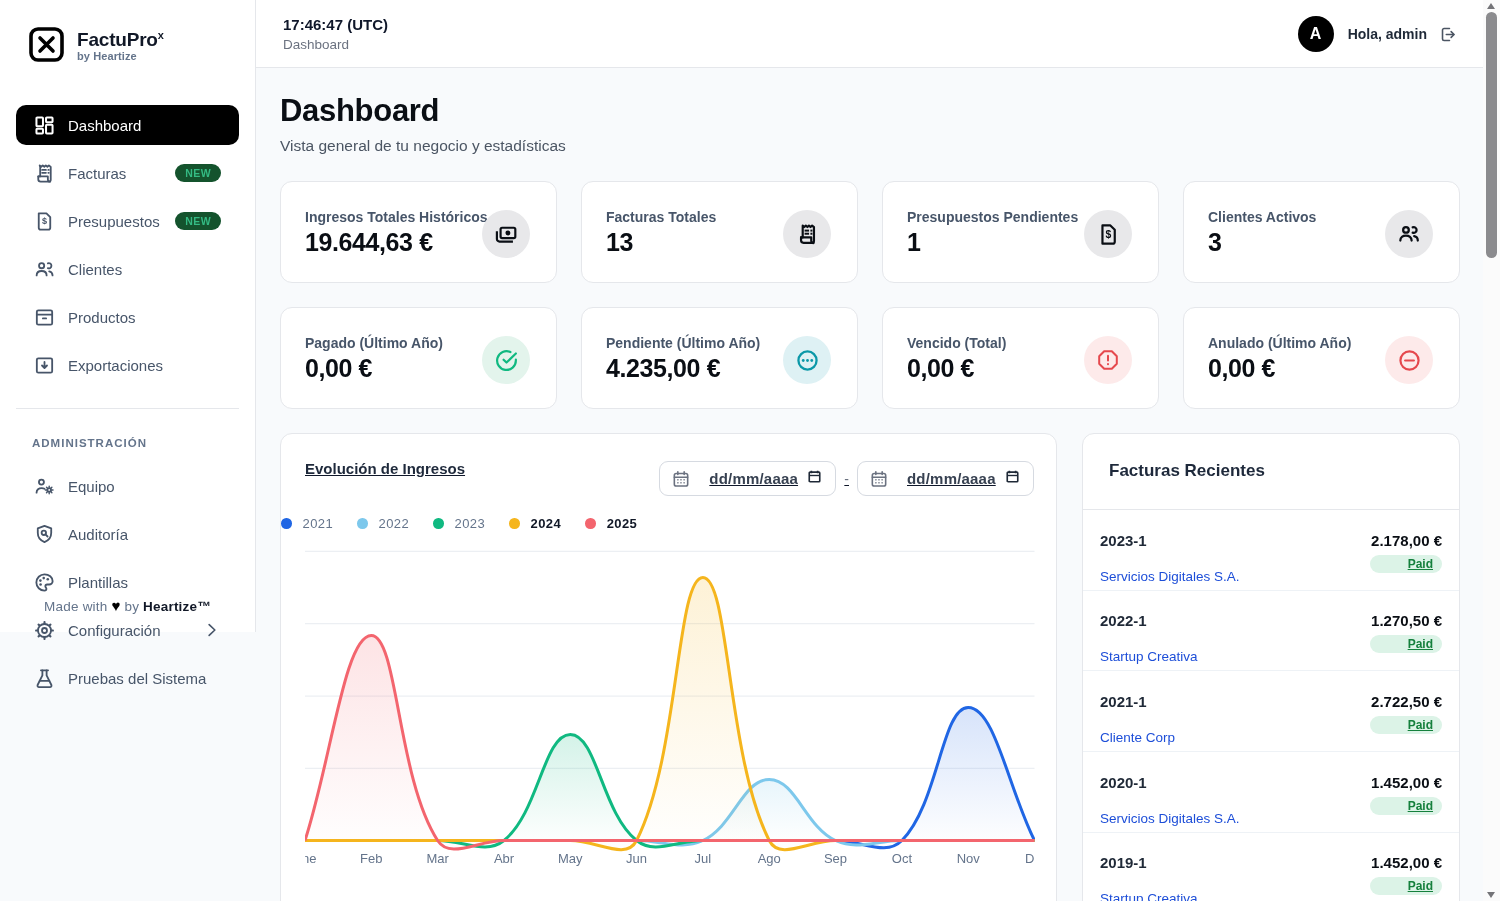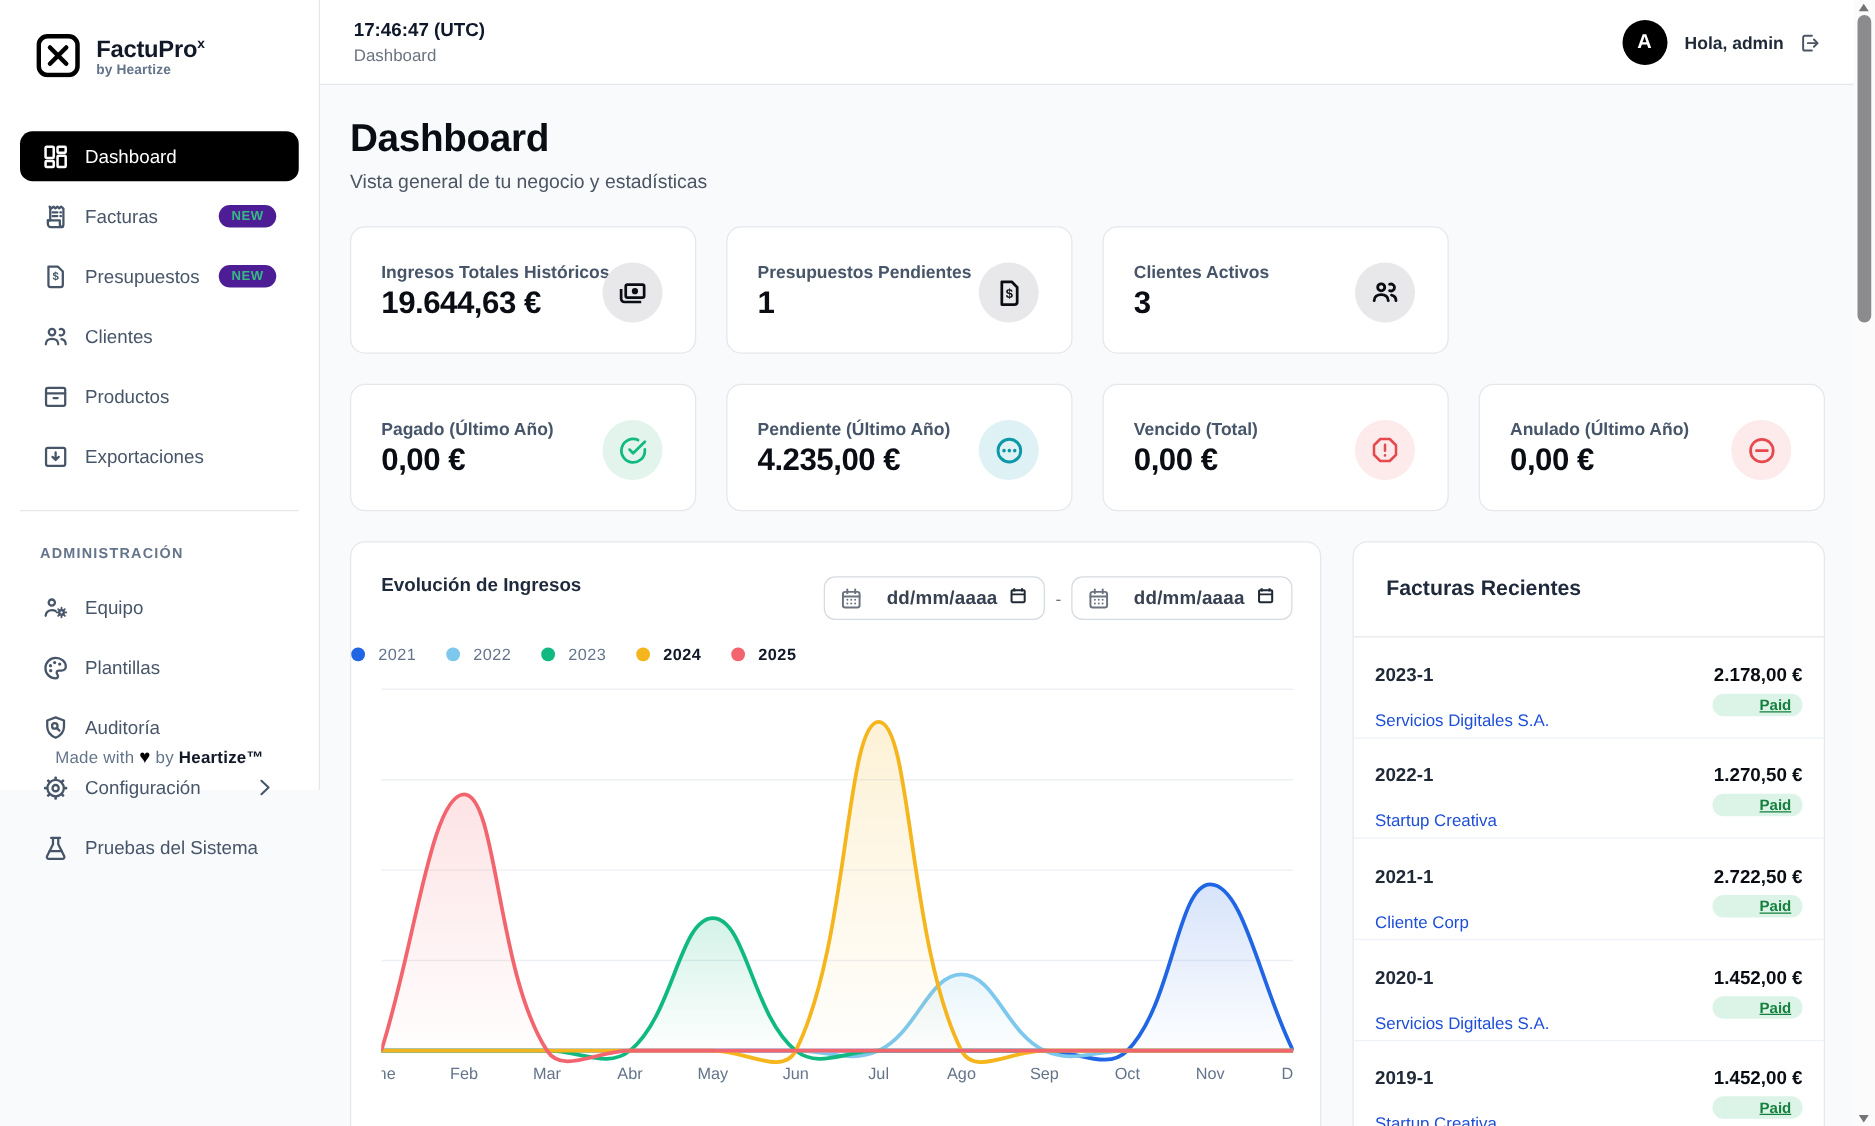--- a/index.html
+++ b/index.html
@@ -11,21 +11,21 @@
 .sidebar { position:absolute; left:0; top:0; width:256px; height:632px; background:#fff; border-right:1px solid #e5e7eb; z-index:5; }
 .logo-row { display:flex; align-items:center; gap:13px; padding:26px 0 0 29px; }
 .logo-box { width:35px; height:35px; flex:0 0 35px; }
 .logo-name { font-size:19px; font-weight:bold; color:#111827; line-height:19px; letter-spacing:-0.2px; }
 .logo-name sup { font-size:11px; }
 .logo-sub { font-size:11px; font-weight:bold; color:#64748b; letter-spacing:0.1px; margin-top:1px; }
 .nav { padding:0 16px; margin-top:43px; }
 .nav-item { display:flex; align-items:center; height:40px; border-radius:10px; padding:0 18px 0 17px; margin-bottom:8px; color:#475569; font-size:15px; }
 .nav-item > svg:first-child { margin-right:12px; flex:0 0 23px; width:23px; height:23px; }
 .nav-item.active { background:#000; color:#fff; }
-.nav-badge { margin-left:auto; background:#4c1d95; color:#34ba83; font-size:10.5px; font-weight:bold; letter-spacing:0.4px; padding:3px 10px; border-radius:99px; }
+.nav-badge { margin-left:auto; background:#14532d; color:#34ba83; font-size:10.5px; font-weight:bold; letter-spacing:0.4px; padding:3px 10px; border-radius:99px; }
 .nav-sep { border-top:1px solid #e5e7eb; margin:23px 16px 28px 16px; }
 .nav-sect { padding:0 32px; font-size:11.5px; font-weight:bold; letter-spacing:1px; color:#64748b; margin-bottom:17px; }
 .nav-chev { margin-left:auto; color:#475569; }
 .sb-foot { position:absolute; left:0; right:0; bottom:18px; text-align:center; font-size:13.5px; letter-spacing:0.2px; color:#64748b; }
 .sb-foot b { color:#111827; }
 
 
 .topbar { position:absolute; left:256px; top:0; width:1227px; height:68px; background:#fff; border-bottom:1px solid #e5e7eb; z-index:4; }
 .tb-time { position:absolute; left:27px; top:16px; font-size:15px; font-weight:bold; color:#0f172a; }
 .tb-crumb { position:absolute; left:27px; top:37px; font-size:13.5px; color:#6b7280; }
@@ -43,21 +43,21 @@
 .stat-value { margin-top:3px; font-size:25px; font-weight:bold; color:#0a0e14; letter-spacing:-0.4px; }
 .stat-ico { position:absolute; right:26px; top:28px; width:48px; height:48px; border-radius:50%; display:flex; align-items:center; justify-content:center; }
 .ico-gray { background:#e8e8ea; }
 .ico-green { background:#e3f4ec; }
 .ico-teal { background:#def1f4; }
 .ico-red { background:#fdeaea; }
 
 .row2 { display:grid; grid-template-columns:777px 1fr; gap:25px; margin-top:24px; }
 .panel { background:#fff; border:1px solid #e5e7eb; border-radius:12px; }
 .chart-panel { height:520px; position:relative; }
-.chart-head { display:flex; align-items:flex-start; padding:27px 22px 0 24px; }
+.chart-head { display:flex; align-items:flex-start; padding:27px 22px 0 24px;text-decoration:underline; }
 .chart-title { font-size:15px; font-weight:bold; color:#1e293b; align-self:flex-start; margin-top:-1px; }
 .date-wrap { margin-left:auto; display:flex; align-items:center; gap:8px; }
 .date-box { width:177px; height:35px; border:1px solid #d6dae1; border-radius:9px; display:flex; align-items:center; padding:0 13px 0 11px; background:#fff; }
 .date-box .ph { font-size:15px; font-weight:bold; color:#374151; margin-left:18px; letter-spacing:0.2px; }
 .date-dash { color:#6b7280; font-size:14px; }
 .legend { display:flex; justify-content:flex-start; gap:24px; padding:20px 22px 0 0; }
 .leg-item { display:flex; align-items:center; gap:11px; font-size:13px; letter-spacing:0.4px; color:#64748b; }
 .leg-item.dark { color:#111827; font-weight:bold; }
 .leg-dot { width:10.5px; height:10.5px; border-radius:50%; }
 
@@ -166,41 +166,41 @@
             <circle cx="16.9" cy="15.6" r="1.9"></circle>
             <g stroke-width="1.5">
               <path d="M16.9 11.6v1.2M16.9 18.4v1.2M12.9 15.6h1.2M20.9 15.6h-1.2M14.1 12.8l.85.85M19.7 18.4l-.85-.85M14.1 18.4l.85-.85M19.7 12.8l-.85.85"></path>
             </g>
           </g>
         </svg>
         <span>Equipo</span>
       </div>
     <div class="nav-item">
         <svg width="20" height="20" viewBox="0 0 24 24" fill="none">
+          <g stroke="#475569" stroke-width="1.9" stroke-linecap="round" stroke-linejoin="round">
+            <path d="M12 3l7 2.6v4.9c0 4.6-2.9 7.9-7 9.5-4.1-1.6-7-4.9-7-9.5V5.6z"></path>
+            <circle cx="11.3" cy="10.2" r="2.3"></circle>
+            <path d="M13 11.9l2.2 2.2"></path>
+          </g>
+        </svg>
+        <span>Auditoría</span>
+      </div>
+    <div class="nav-item">
+        <svg width="20" height="20" viewBox="0 0 24 24" fill="none">
           <g stroke="#475569" stroke-width="1.9" stroke-linecap="round">
             <path d="M12 3.5a8.5 8.5 0 100 17c1.2 0 2-.9 2-1.9 0-.6-.3-1-.6-1.4-.3-.4-.5-.8-.5-1.3 0-1 .8-1.8 1.9-1.8h2.1c2 0 3.6-1.5 3.6-3.4C20.5 6.4 16.7 3.5 12 3.5z"></path>
           </g>
           <g fill="#475569">
             <circle cx="7.7" cy="10" r="1.35"></circle>
             <circle cx="11.2" cy="7.4" r="1.35"></circle>
             <circle cx="15.4" cy="8.6" r="1.35"></circle>
             <circle cx="7.9" cy="14.1" r="1.35"></circle>
           </g>
         </svg>
         <span>Plantillas</span>
-      </div>
-    <div class="nav-item">
-        <svg width="20" height="20" viewBox="0 0 24 24" fill="none">
-          <g stroke="#475569" stroke-width="1.9" stroke-linecap="round" stroke-linejoin="round">
-            <path d="M12 3l7 2.6v4.9c0 4.6-2.9 7.9-7 9.5-4.1-1.6-7-4.9-7-9.5V5.6z"></path>
-            <circle cx="11.3" cy="10.2" r="2.3"></circle>
-            <path d="M13 11.9l2.2 2.2"></path>
-          </g>
-        </svg>
-        <span>Auditoría</span>
       </div>
     <div class="nav-item">
         <svg width="20" height="20" viewBox="0 0 24 24" fill="none">
           <g fill="#475569">
             <rect x="10.9" y="2.2" width="2.2" height="3.4" rx="0.9" transform="rotate(0 12 12)"></rect>
             <rect x="10.9" y="2.2" width="2.2" height="3.4" rx="0.9" transform="rotate(45 12 12)"></rect>
             <rect x="10.9" y="2.2" width="2.2" height="3.4" rx="0.9" transform="rotate(90 12 12)"></rect>
             <rect x="10.9" y="2.2" width="2.2" height="3.4" rx="0.9" transform="rotate(135 12 12)"></rect>
             <rect x="10.9" y="2.2" width="2.2" height="3.4" rx="0.9" transform="rotate(180 12 12)"></rect>
             <rect x="10.9" y="2.2" width="2.2" height="3.4" rx="0.9" transform="rotate(225 12 12)"></rect>
@@ -255,20 +255,38 @@
     <div class="stat-card">
         <div class="stat-label">Ingresos Totales Históricos</div>
         <div class="stat-value">19.644,63 €</div>
         <div class="stat-ico ico-gray">
           <svg width="26" height="26" viewBox="0 0 24 24" fill="none">
             <g stroke="#0a0e14" stroke-width="2">
               <rect x="7" y="6.2" width="13.6" height="9.6" rx="1.4"></rect>
               <path d="M3.6 9.4v7.2a2.4 2.4 0 002.4 2.4h12.4"></path>
             </g>
             <circle cx="13.8" cy="11" r="2.3" fill="#0a0e14"></circle>
+          </svg>
+        </div>
+      </div>
+    <div class="stat-card">
+        <div class="stat-label">Facturas Totales</div>
+        <div class="stat-value">13</div>
+        <div class="stat-ico ico-gray">
+          <svg width="25" height="25" viewBox="0 0 24 24" fill="none">
+            <g stroke="#0a0e14" stroke-width="2.1" stroke-linejoin="round" stroke-linecap="round">
+              <path d="M7.4 3.5l1.5 1.3L10.4 3.5l1.5 1.3L13.4 3.5l1.5 1.3L16.4 3.5l1.8 1.5v13a2 2 0 01-2 2H8.2a2.4 2.4 0 01-2.4-2.4v-2.8h1.6V5z"></path>
+              <path d="M5.8 14.8h9.8v3.2a2.2 2.2 0 002.2 2.2"></path>
+            </g>
+            <g fill="#0a0e14">
+              <rect x="9.2" y="7.3" width="4.3" height="1.9"></rect>
+              <rect x="9.2" y="10.3" width="4.3" height="1.9"></rect>
+              <rect x="14.8" y="7.3" width="1.9" height="1.9"></rect>
+              <rect x="14.8" y="10.3" width="1.9" height="1.9"></rect>
+            </g>
           </svg>
         </div>
       </div>
     <div class="stat-card">
         <div class="stat-label">Presupuestos Pendientes</div>
         <div class="stat-value">1</div>
         <div class="stat-ico ico-gray">
           <svg width="25" height="25" viewBox="0 0 24 24" fill="none">
             <path d="M6.2 3.3h7.6l4.2 4.2v11.4a1.9 1.9 0 01-1.9 1.9H6.2a0 0 0 010 0V3.3z" stroke="#0a0e14" stroke-width="2.1" stroke-linejoin="round"></path>
             <text x="12" y="15.8" font-family="Liberation Sans" font-size="10" font-weight="bold" fill="#0a0e14" text-anchor="middle">$</text>

